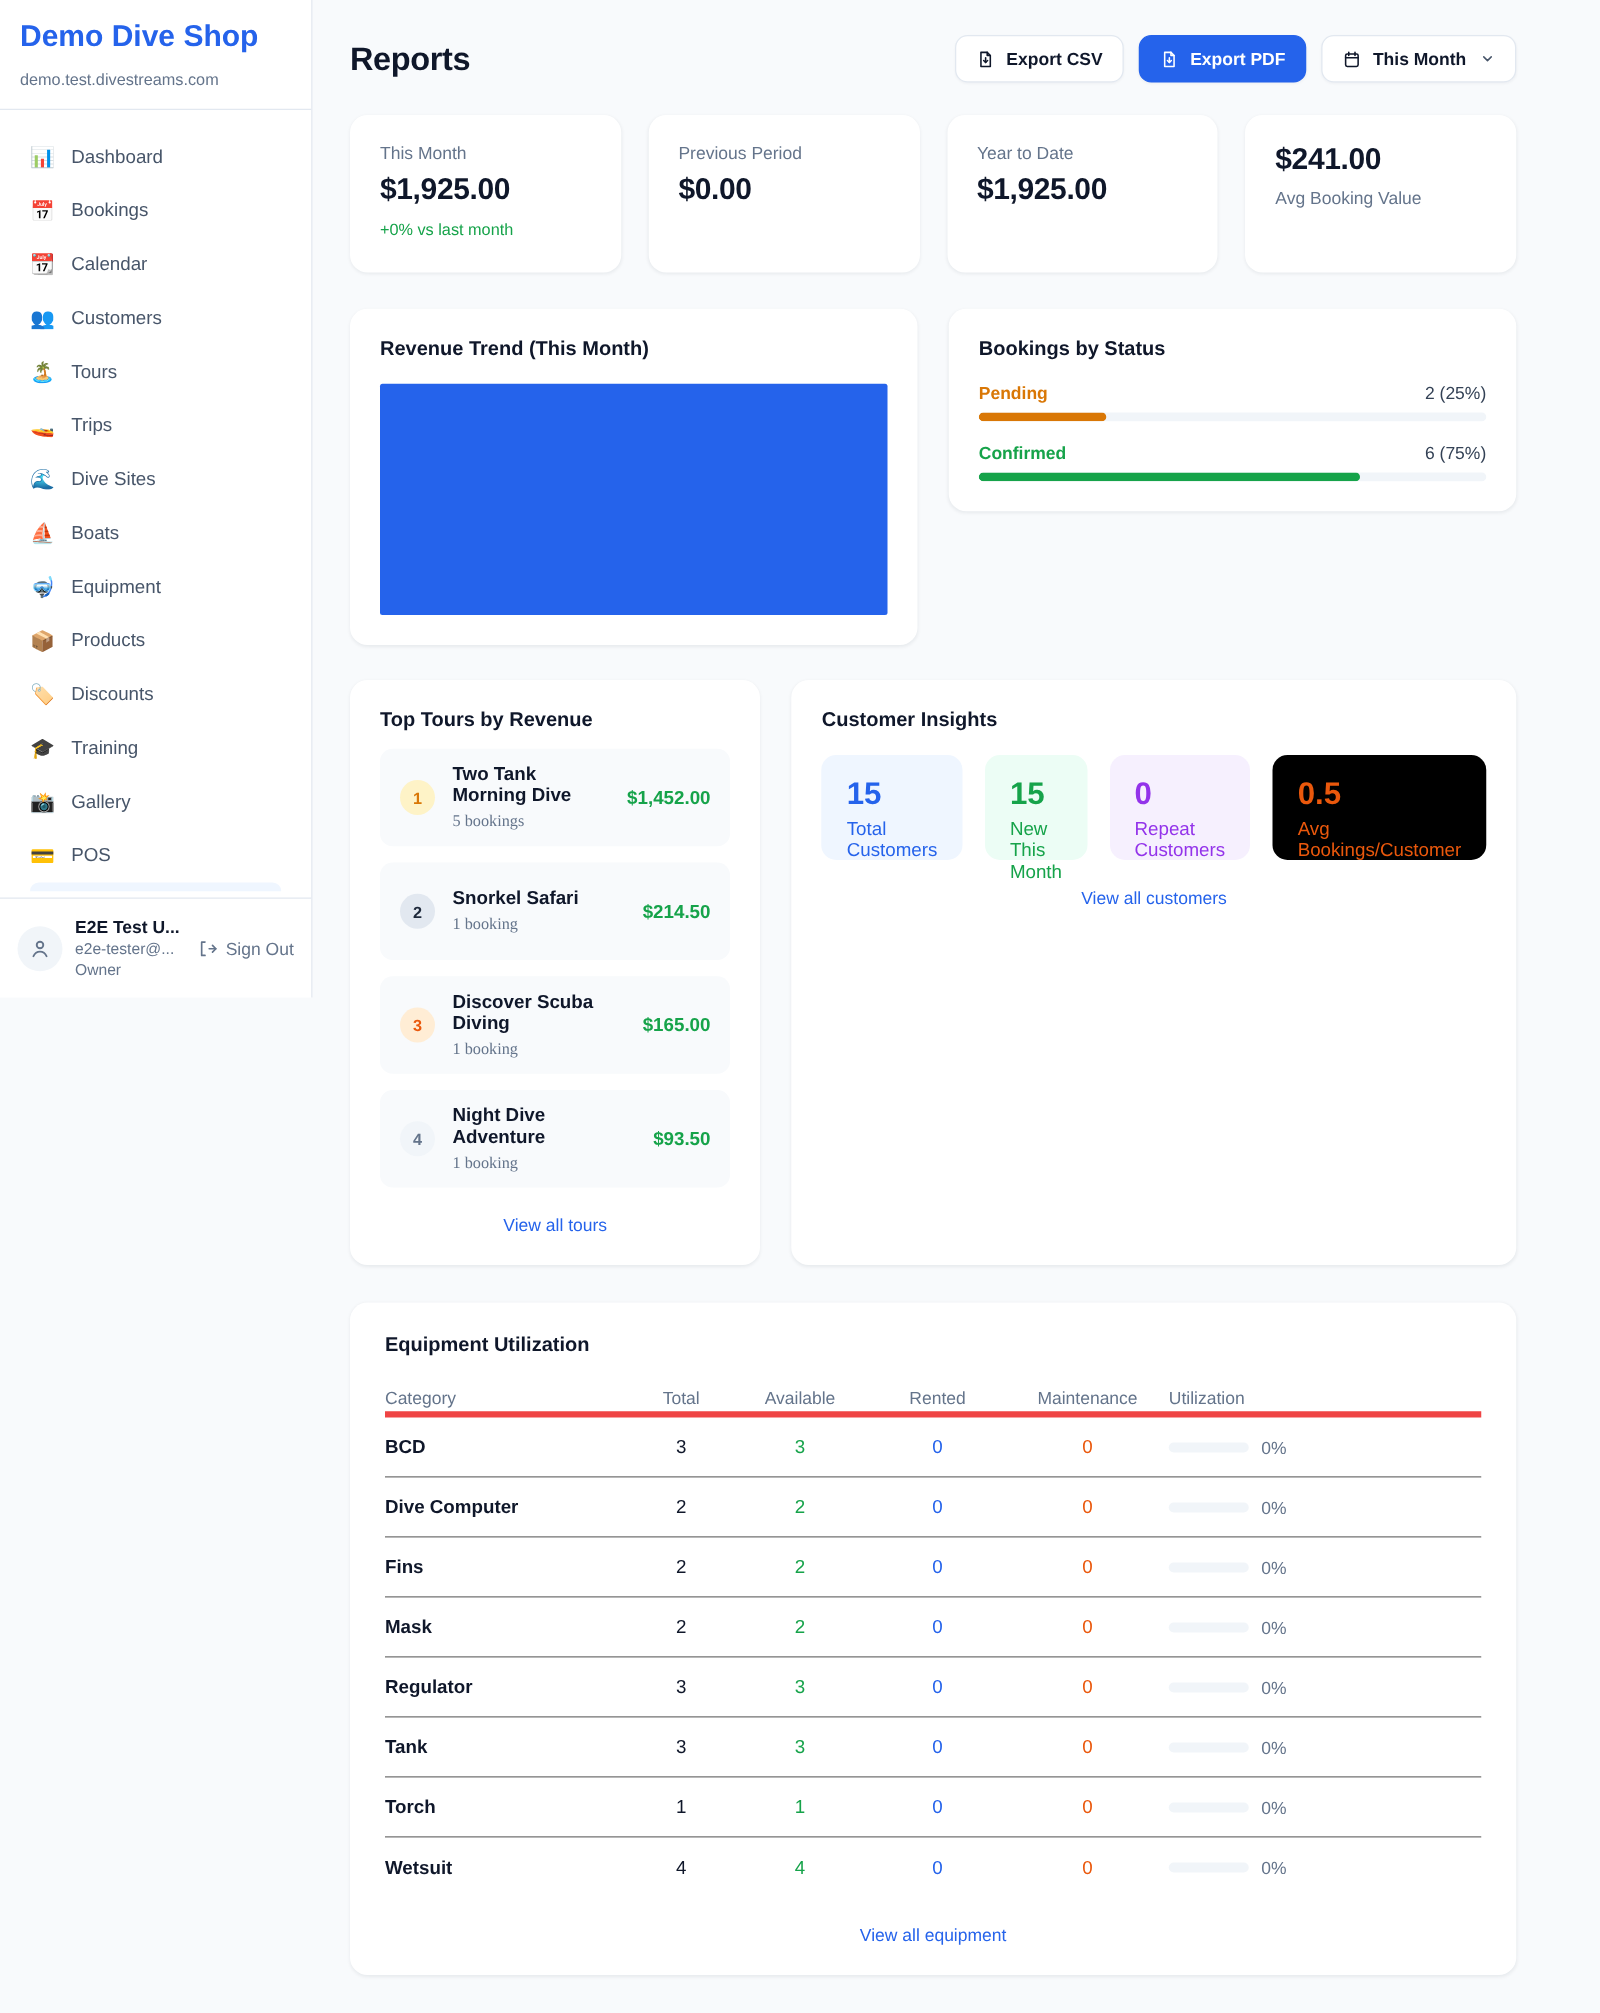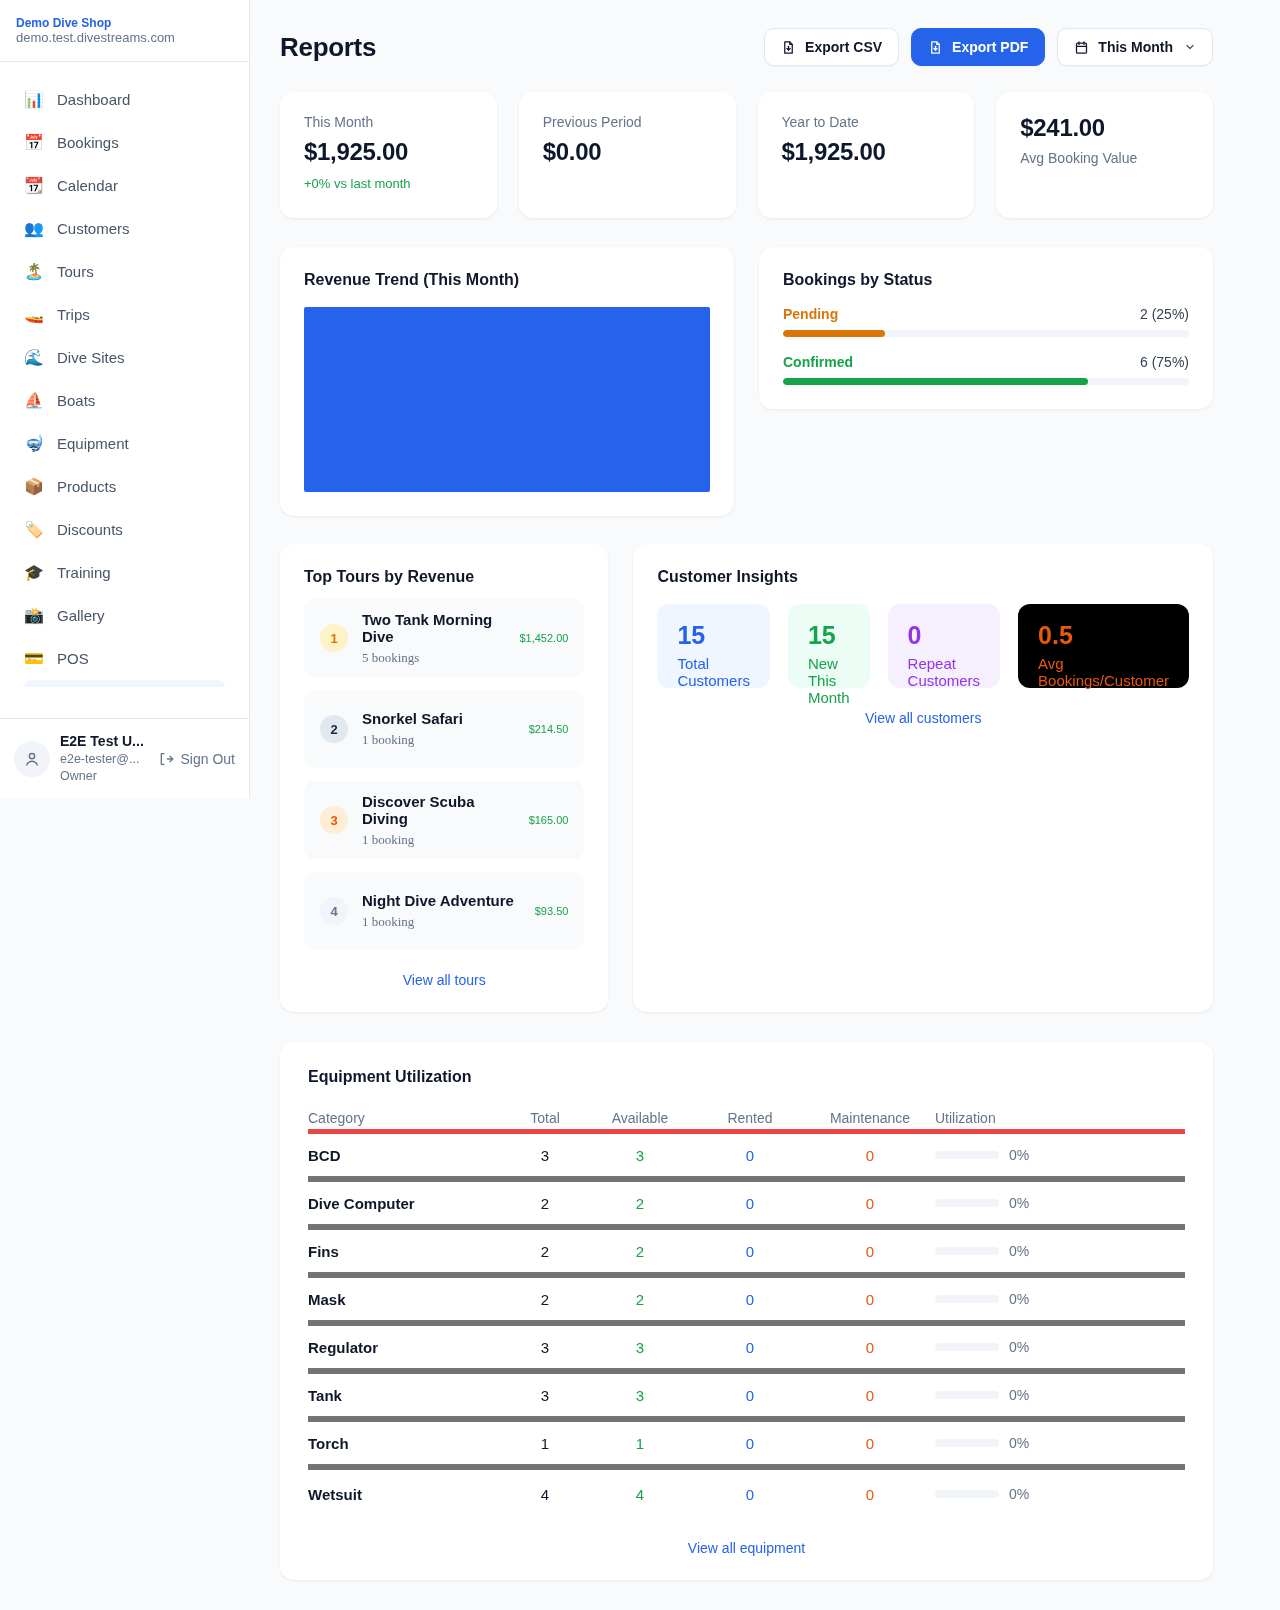--- a/index.html
+++ b/index.html
@@ -10,21 +10,21 @@
     color:#0f172a;
     position:relative;
   }
   
   .sidebar {
     position:absolute; left:0; top:0; width:250px; height:798px;
     background:#ffffff; border-right:1px solid #e2e8f0;
     display:flex; flex-direction:column;
   }
   .side-head { padding:16px 16px 16px; border-bottom:1px solid #e2e8f0; }
-  .shop-name { color:#2563eb; font-size:12px; font-weight:bold; margin-bottom:0; }
+  .shop-name { color:#2563eb; font-size:24px; font-weight:bold; margin-bottom:12px; }
   .shop-domain { color:#64748b; font-size:13px; }
   .nav { padding:16px 12px 0; flex:1; }
   .nav-item { display:flex; align-items:center; gap:13px; padding:10px 12px; border-radius:8px;
     color:#475569; font-size:15px; cursor:pointer; height:43px; }
   .nav-ico { width:20px; font-size:16px; text-align:center; flex:0 0 20px; }
   .active-stub { height:7px; margin:0 12px; background:#eff6ff; border-radius:8px 8px 0 0; }
   .user-panel { border-top:1px solid #e2e8f0; padding:13px 14px; display:flex; align-items:center; gap:10px; }
   .avatar { width:36px; height:36px; border-radius:50%; background:#f1f5f9; display:flex;
     align-items:center; justify-content:center; flex:0 0 36px; }
   .user-info { flex:1; min-width:0; line-height:1.35; }
@@ -74,39 +74,39 @@
     padding:14px 16px; margin-top:13px; height:78px; }
   .rank { width:28px; height:28px; border-radius:50%; display:flex; align-items:center; justify-content:center;
     font-size:13px; font-weight:bold; flex:0 0 28px; }
   .rank.r1 { background:#fef3c7; color:#d97706; }
   .rank.r2 { background:#e2e8f0; color:#1e293b; }
   .rank.r3 { background:#ffedd5; color:#ea580c; }
   .rank.r4 { background:#f1f5f9; color:#64748b; }
   .tour-info { flex:1; min-width:0; }
   .tour-name { font-size:15px; font-weight:bold; color:#0f172a; margin-bottom:3px; }
   .tour-bookings { font-size:13px; color:#64748b;font-family:Liberation Serif, serif; }
-  .tour-amount { font-size:11px; font-weight:normal; color:#16a34a; }
+  .tour-amount { font-size:15px; font-weight:bold; color:#16a34a; }
   .view-link { display:block; text-align:center; color:#2563eb; font-size:14px; margin-top:22px;
     text-decoration:none; cursor:pointer; }
   
   .insights-card { padding:24px; }
   .tiles { display:grid; grid-template-columns:1fr 1fr 1fr 1fr; gap:18px; margin-top:18px; }
   .tile { border-radius:12px; padding:17px 20px; height:84px; }
   .tile-value { font-size:25px; font-weight:bold; margin-bottom:5px; }
   .tile-label { font-size:15px; }
   .tile.blue { background:#eff6ff; } .tile.blue .tile-value,.tile.blue .tile-label { color:#2563eb; }
   .tile.green { background:#ecfdf5; } .tile.green .tile-value,.tile.green .tile-label { color:#16a34a; }
   .tile.purple { background:#f6f0fe; } .tile.purple .tile-value,.tile.purple .tile-label { color:#9333ea; }
   .tile.orange { background:#000000; } .tile.orange .tile-value,.tile.orange .tile-label { color:#ea580c; }
   
   .equip-card { padding:26px 28px 24px; }
   .eq-header, .eq-row { display:grid; grid-template-columns:1fr 80px 110px 110px 130px 250px; align-items:center; }
   .eq-header { margin-top:24px; padding-bottom:3px; border-bottom:5px solid #ef4444; }
   .eq-header div { font-size:14px; color:#64748b; }
-  .eq-row { height:48px; border-bottom:6px solid #737373; font-size:15px; }
+  .eq-row { height:48px; border-bottom:1px solid #737373; font-size:15px; }
   .eq-row:last-of-type { border-bottom:none; }
   .eq-cat { font-weight:bold; color:#0f172a; }
   .num { text-align:center; }
   .c-total { color:#0f172a; } .c-avail { color:#16a34a; } .c-rent { color:#2563eb; } .c-maint { color:#ea580c; }
   .util-cell { display:flex; align-items:center; gap:10px; }
   .util-track { width:64px; height:8px; background:#f1f5f9; border-radius:99px; overflow:hidden; }
   .util-fill { height:100%; background:#2563eb; border-radius:99px; }
   .util-pct { font-size:14px; color:#64748b; }
 </style>
 </head>

